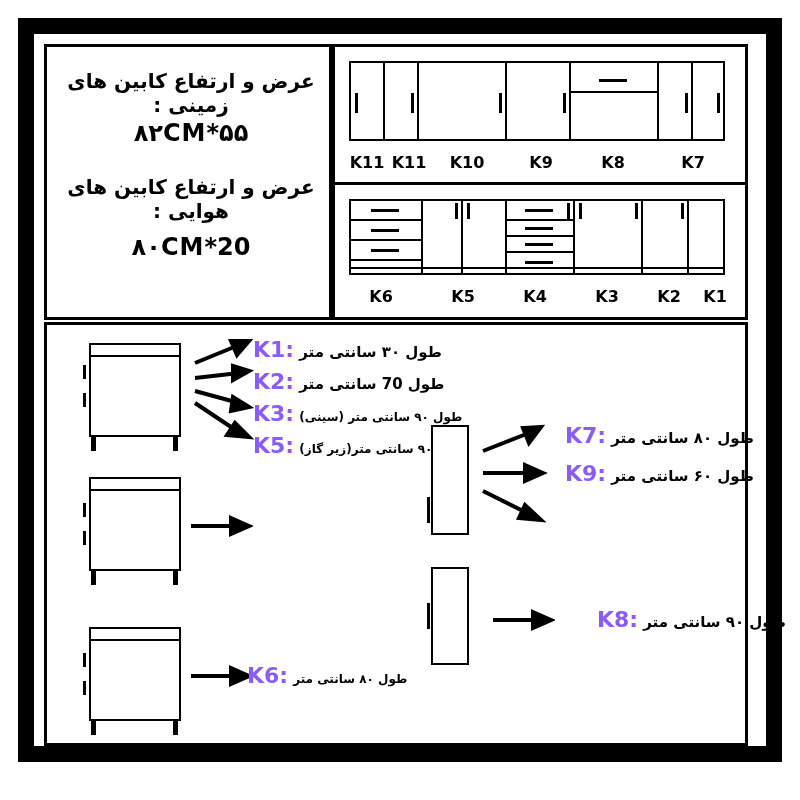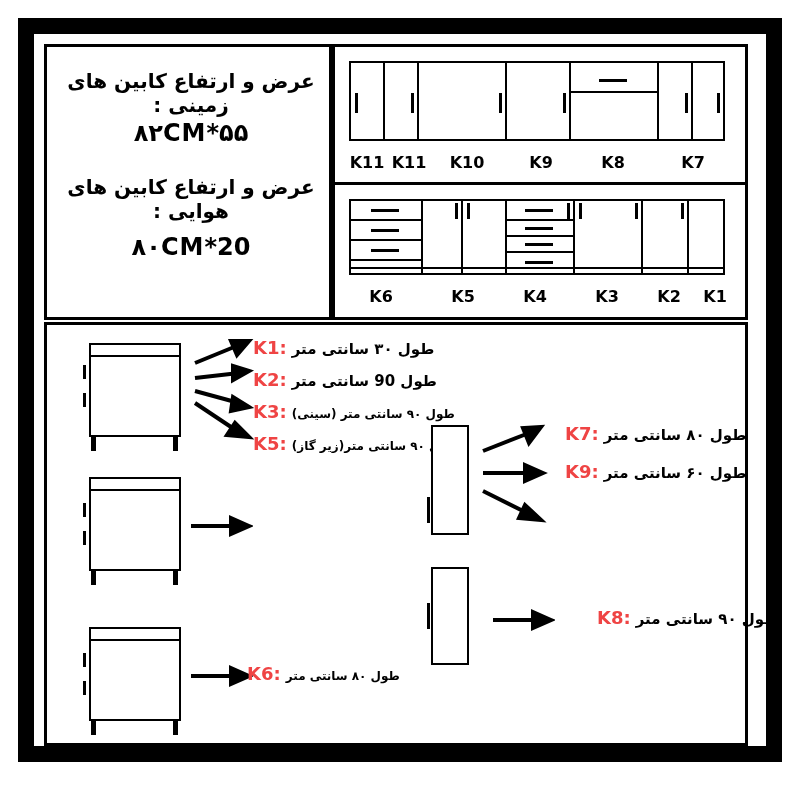--- a/index.html
+++ b/index.html
@@ -143,23 +143,23 @@
     left: 44px;
     top: 322px;
     width: 704px;
     height: 424px;
   }
   .spec-row {
     position: absolute;
     white-space: nowrap;
   }
   .spec-code {
-    font-size: 18px;
+    font-size: 22px;
     font-weight: bold;
-    color: #ef4444;
+    color: #8b5cf6;
     font-family: "DejaVu Sans", sans-serif;
   }
   .spec-text {
     font-size: 15px;
     font-weight: bold;
     color: #000;
     direction: rtl;
     font-family: "DejaVu Sans", sans-serif;
   }
   .spec-text.small {
@@ -286,21 +286,21 @@
         <polygon points="62,104 48,90 40,102"></polygon>
       </g>
     </svg>
 
     <div class="spec-row" style="left:206px; top:12px;">
       <span class="spec-code">K1:</span>
       <span class="spec-text">طول ۳۰ سانتی متر</span>
     </div>
     <div class="spec-row" style="left:206px; top:44px;">
       <span class="spec-code">K2:</span>
-      <span class="spec-text">طول 90 سانتی متر</span>
+      <span class="spec-text">طول 70 سانتی متر</span>
     </div>
     <div class="spec-row" style="left:206px; top:76px;">
       <span class="spec-code">K3:</span>
       <span class="spec-text small">طول ۹۰ سانتی متر (سینی)</span>
     </div>
     <div class="spec-row" style="left:206px; top:108px;">
       <span class="spec-code">K5:</span>
       <span class="spec-text small">طول ۹۰ سانتی متر(زیر گاز)</span>
     </div>
 

